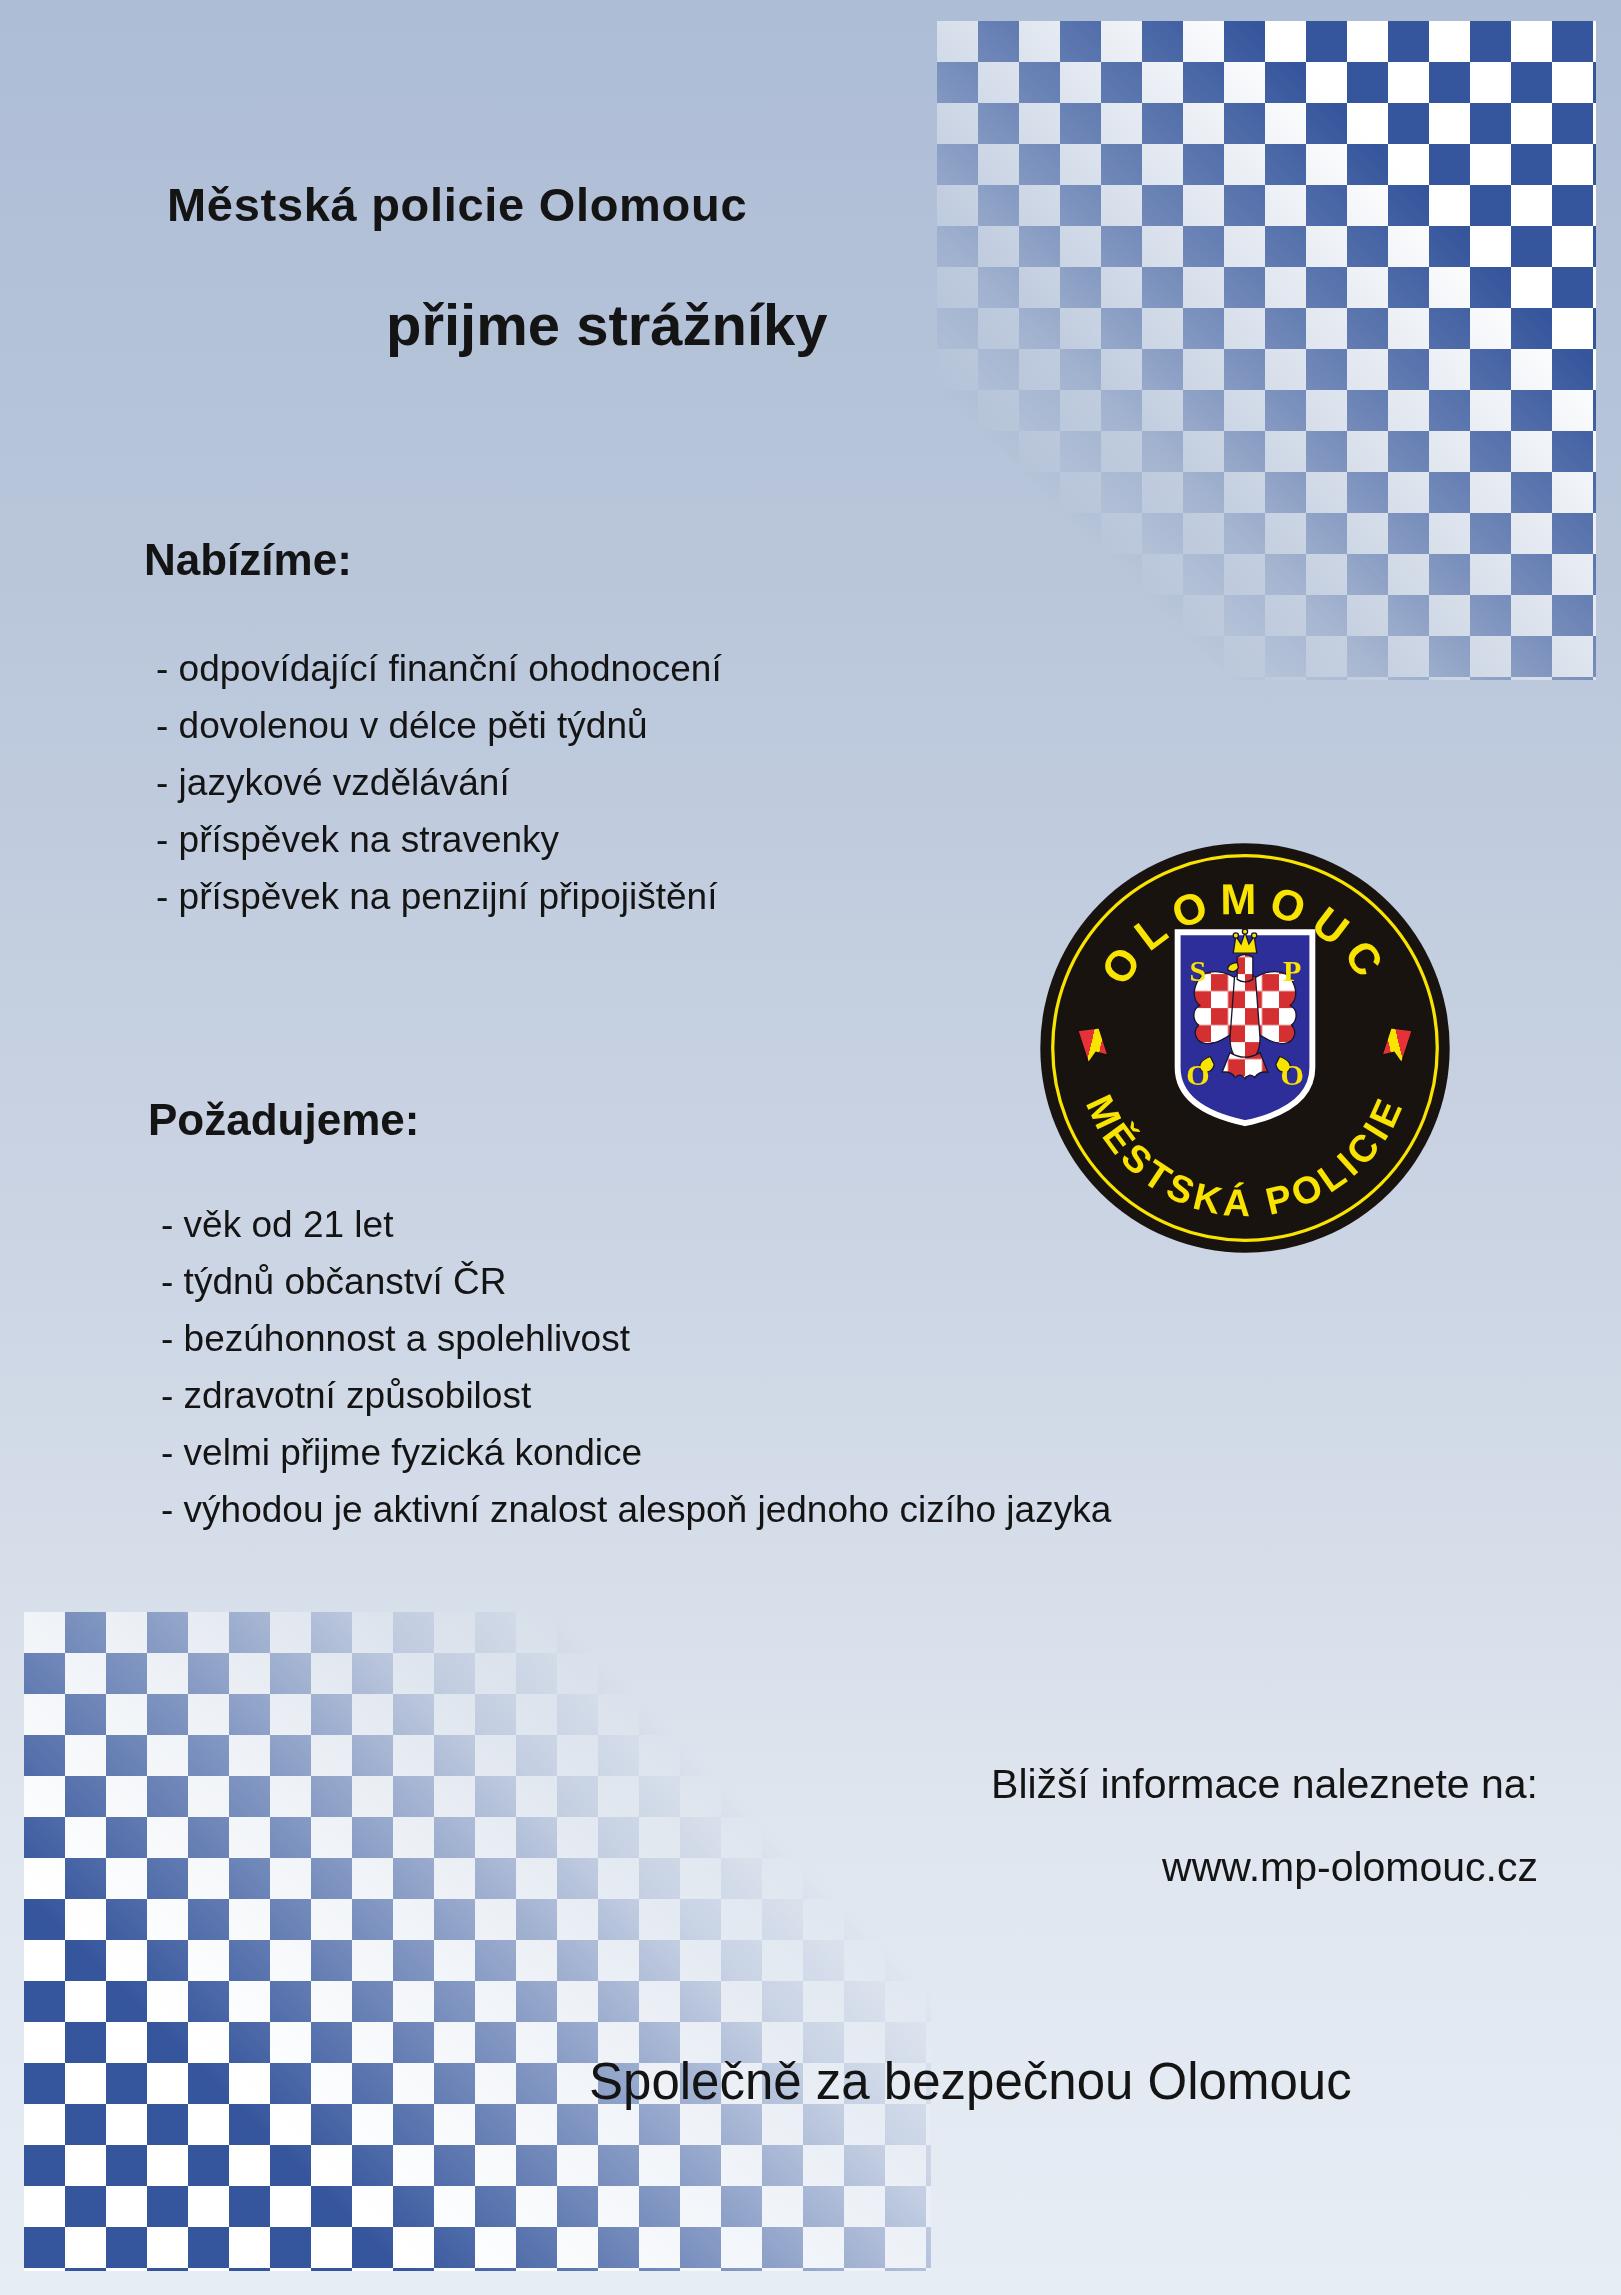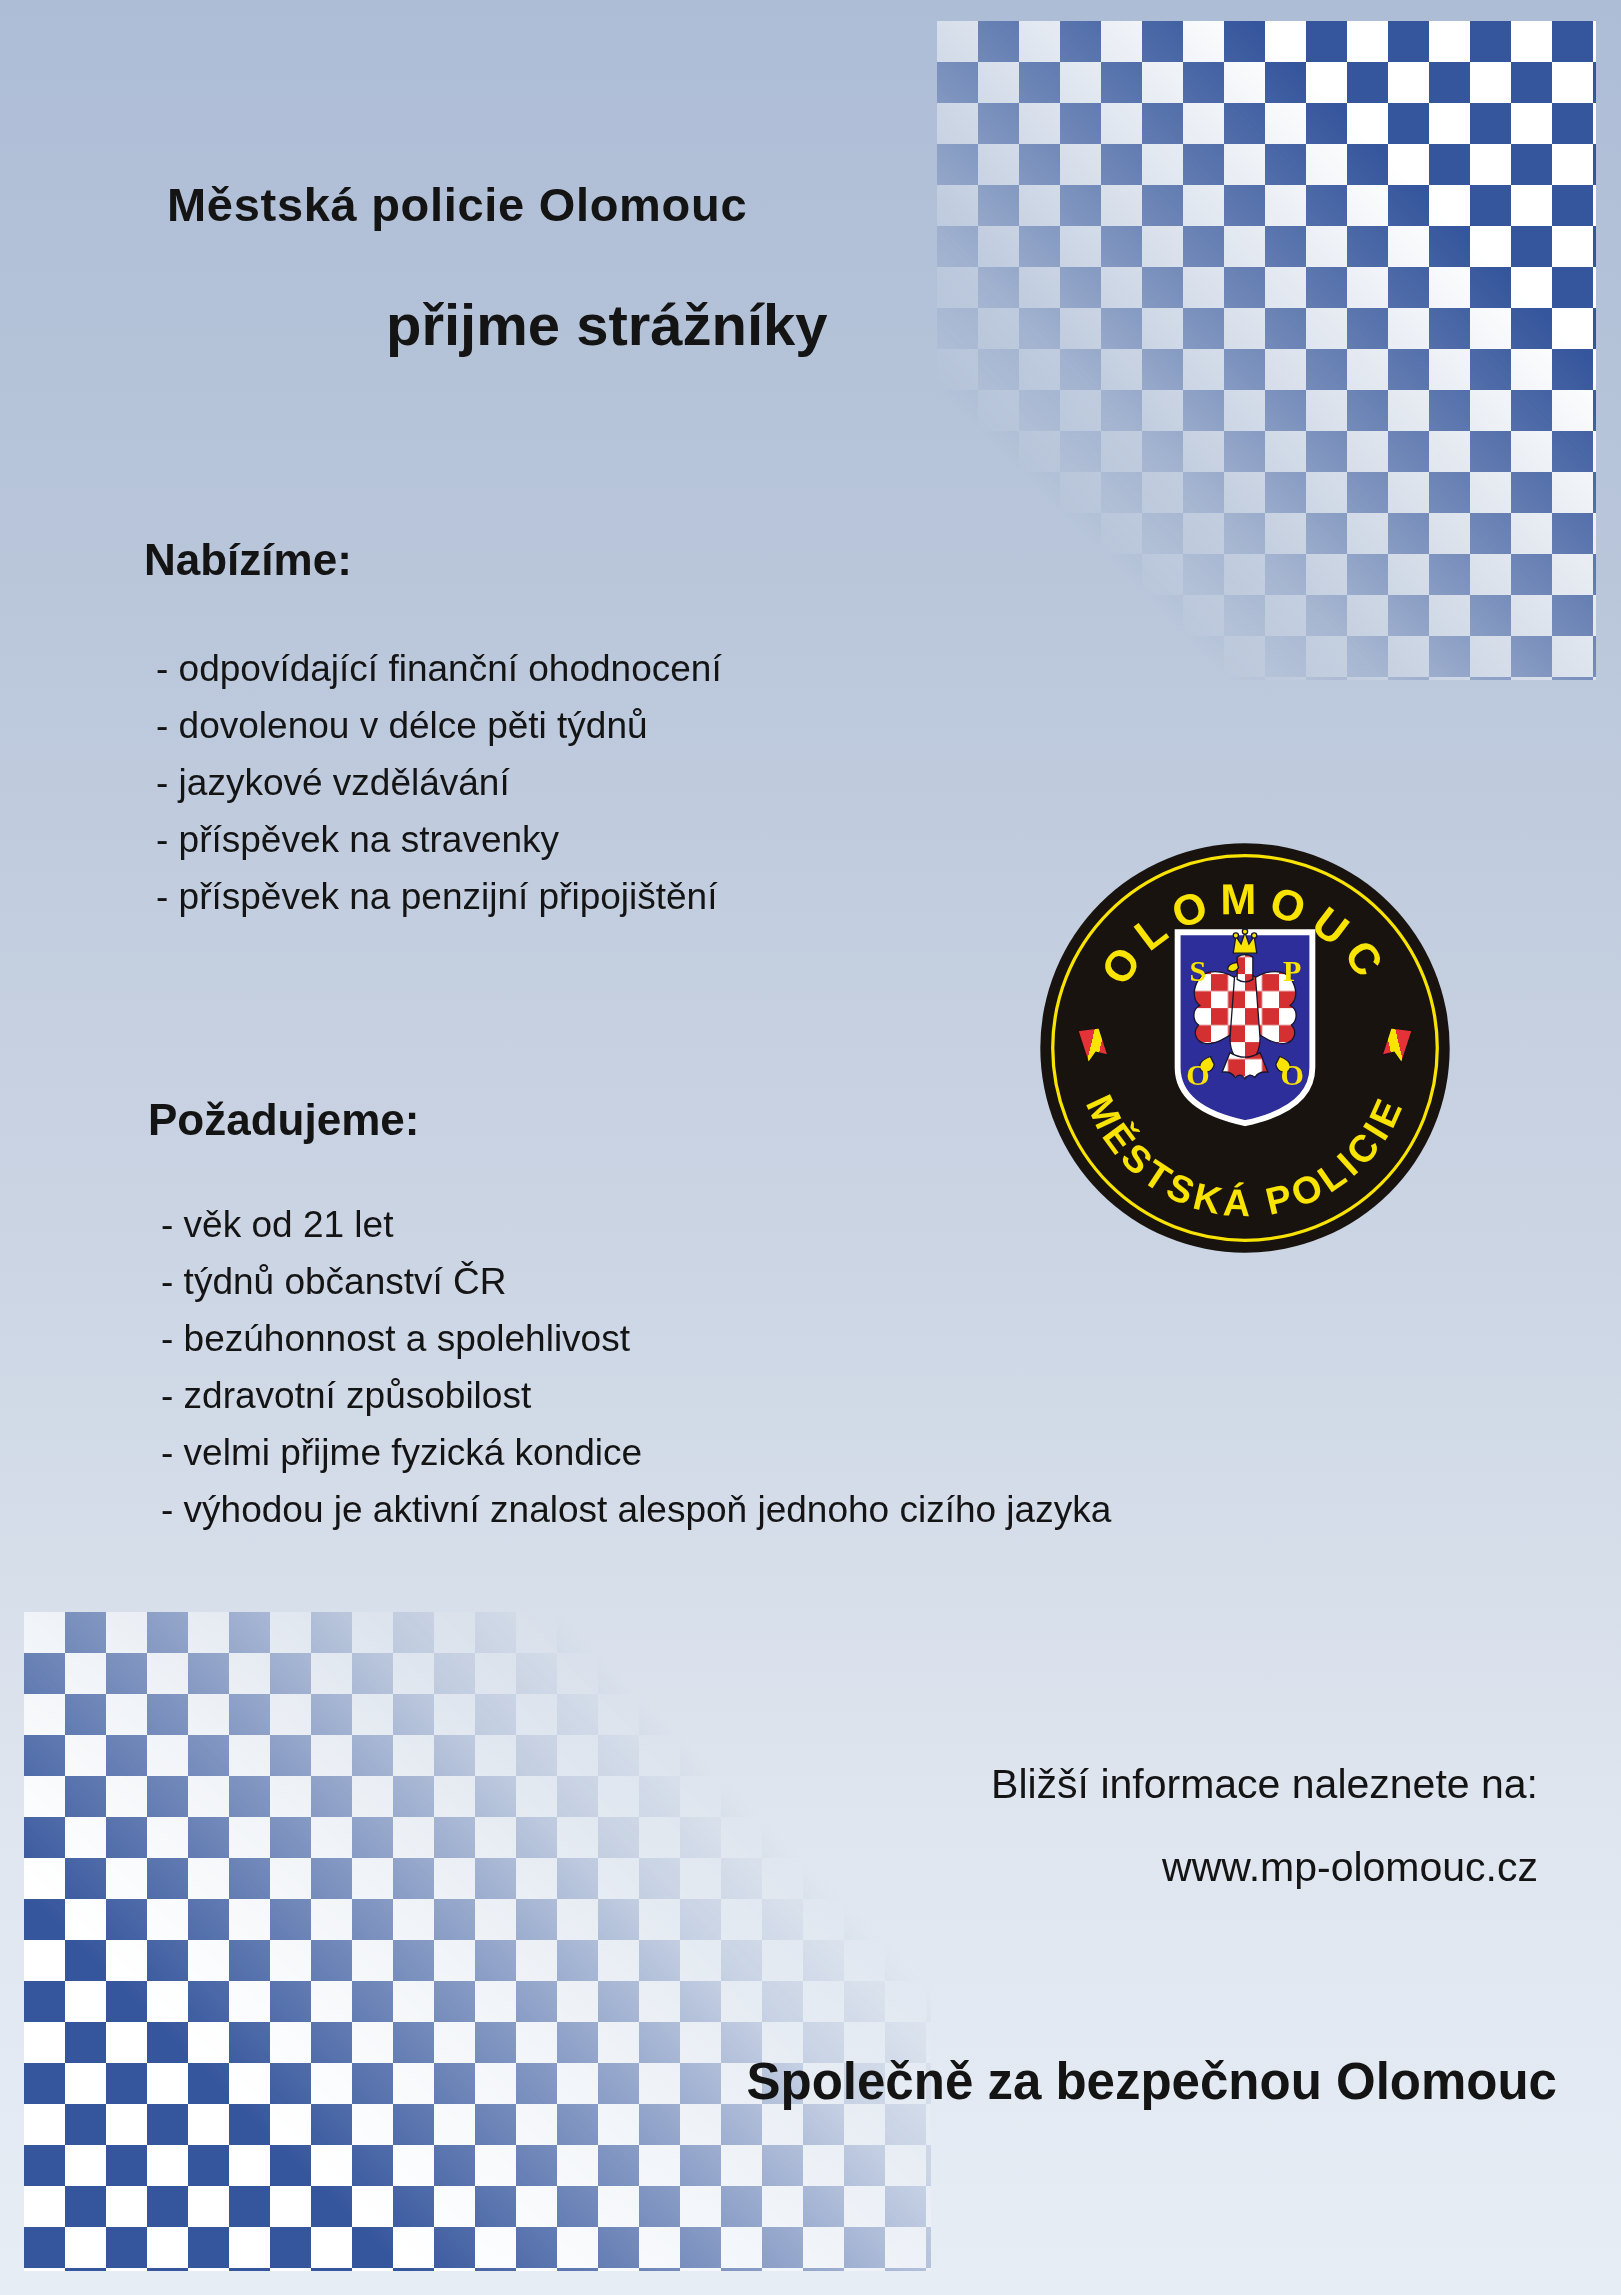--- a/index.html
+++ b/index.html
@@ -38,21 +38,21 @@
   .subtitle{left:386px; top:296px; font-size:58px; font-weight:bold; line-height:1;}
   .heading{font-size:44px; font-weight:bold; line-height:1;}
   .h-offer{left:144px; top:538px;}
   .h-require{left:148px; top:1098px;}
   .list{font-size:37px; line-height:57px; white-space:nowrap;}
   .offer-list{left:156px; top:640px;}
   .require-list{left:161px; top:1196px;}
   .center-line{text-align:right; line-height:1.2;}
   .info{left:589px; top:1760px; width:949px; font-size:41px;}
   .website{left:589px; top:1843px; width:949px; font-size:41px;}
-  .slogan{left:589px; top:2054px; width:968px; font-size:51px; font-weight:bold; text-align:right; line-height:1.1;}
+  .slogan{left:589px; top:2054px; width:968px; font-size:51px; font-weight:normal; text-align:left; line-height:1.1;}
   .badge{left:1039px; top:842px; width:412px; height:412px;}
   
   .badge-bg{fill:var(--badge-black,#18130f);}
   .ring{fill:none; stroke:var(--badge-yellow,#f9e300); stroke-width:5px;}
   .arc{fill:var(--badge-yellow,#f9e300); font-weight:bold; font-family:"Liberation Sans","DejaVu Sans",sans-serif;}
   .arc-top{font-size:66px; letter-spacing:16px;}
   .arc-bottom{font-size:58px; letter-spacing:7px;}
   .shield{fill:var(--shield-blue,#2e2e9b); stroke:#ffffff; stroke-width:9px;}
   .chk-red{fill:var(--eagle-red,#d43032);}
   .eagle{stroke:#15152e; stroke-width:2px;}

